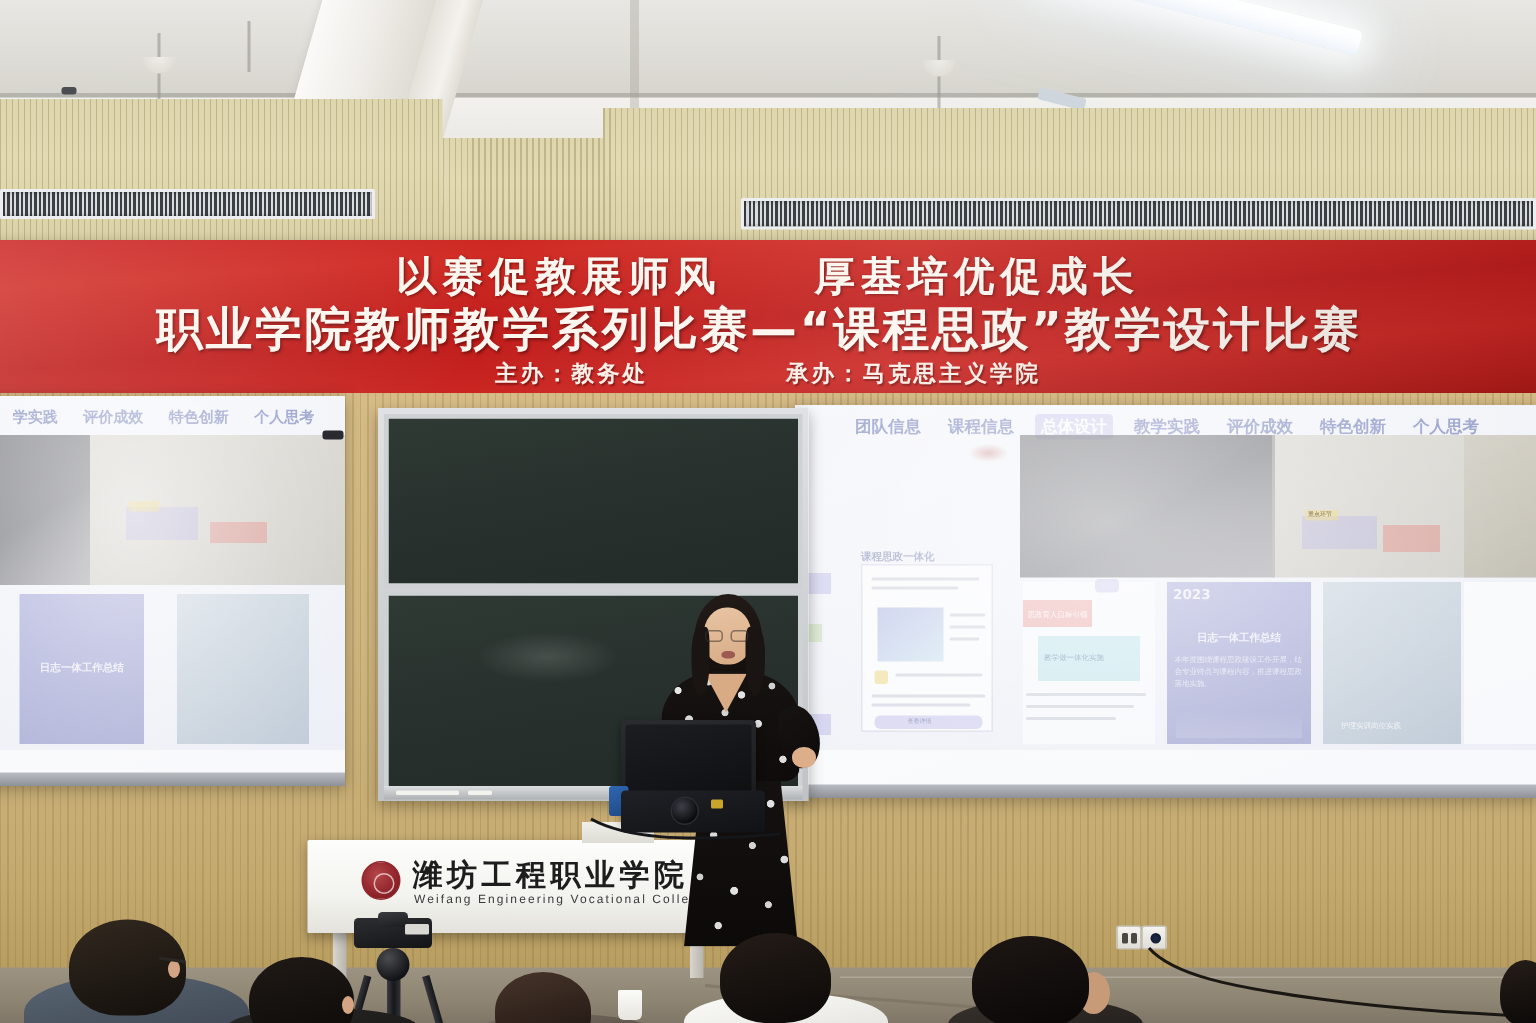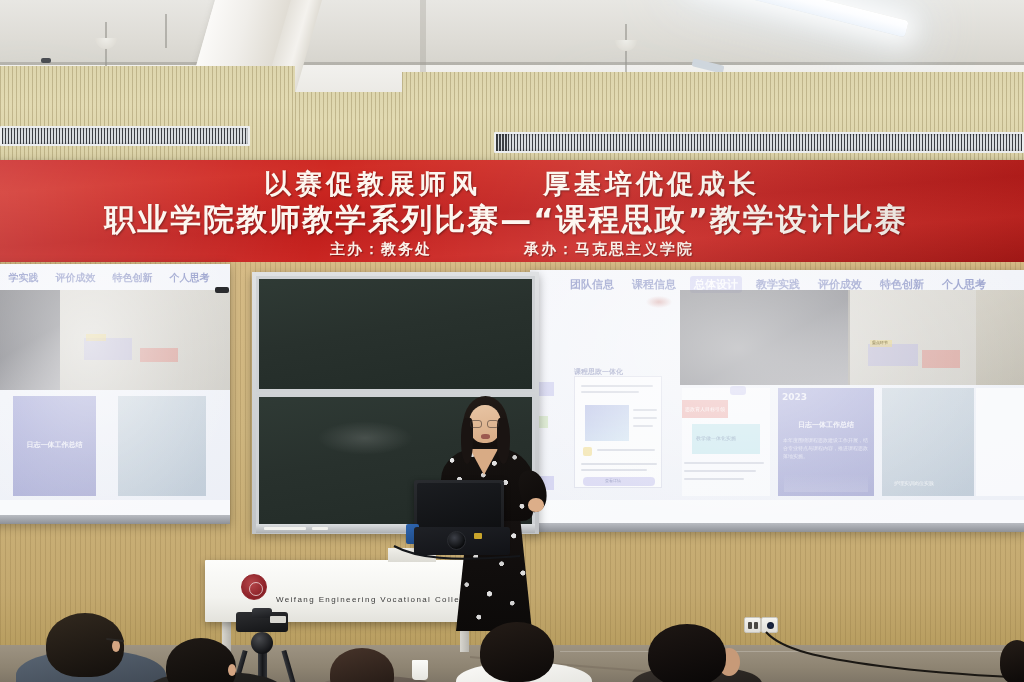--- a/index.html
+++ b/index.html
@@ -699,20 +699,21 @@
   <div class="equip-lens"></div>
   <div class="equip-yellow"></div>
   <svg style="position:absolute; left:392px; top:540px; width:130px; height:26px; z-index:10;" viewBox="0 0 130 26">
     <path d="M 2 6 C 24 18, 60 22, 128 16" stroke="#14161a" stroke-width="2" fill="none"></path>
   </svg>
 
   <div class="podium-leg" style="left:222px;"></div>
   <div class="podium-leg" style="left:460px;"></div>
   <div class="podium">
     <div class="podium-logo"></div>
+    <div class="podium-cn">潍坊工程职业学院</div>
     <div class="podium-en">Weifang Engineering Vocational College</div>
   </div>
 
   <div class="cam-leg" style="left:238px; transform:rotate(16deg);"></div>
   <div class="cam-leg" style="left:286px; transform:rotate(-16deg);"></div>
   <div class="cam-column"></div>
   <div class="cam-ball"></div>
   <div class="cam-lens"></div>
   <div class="cam-body"></div>
   <div class="cam-tag"></div>

